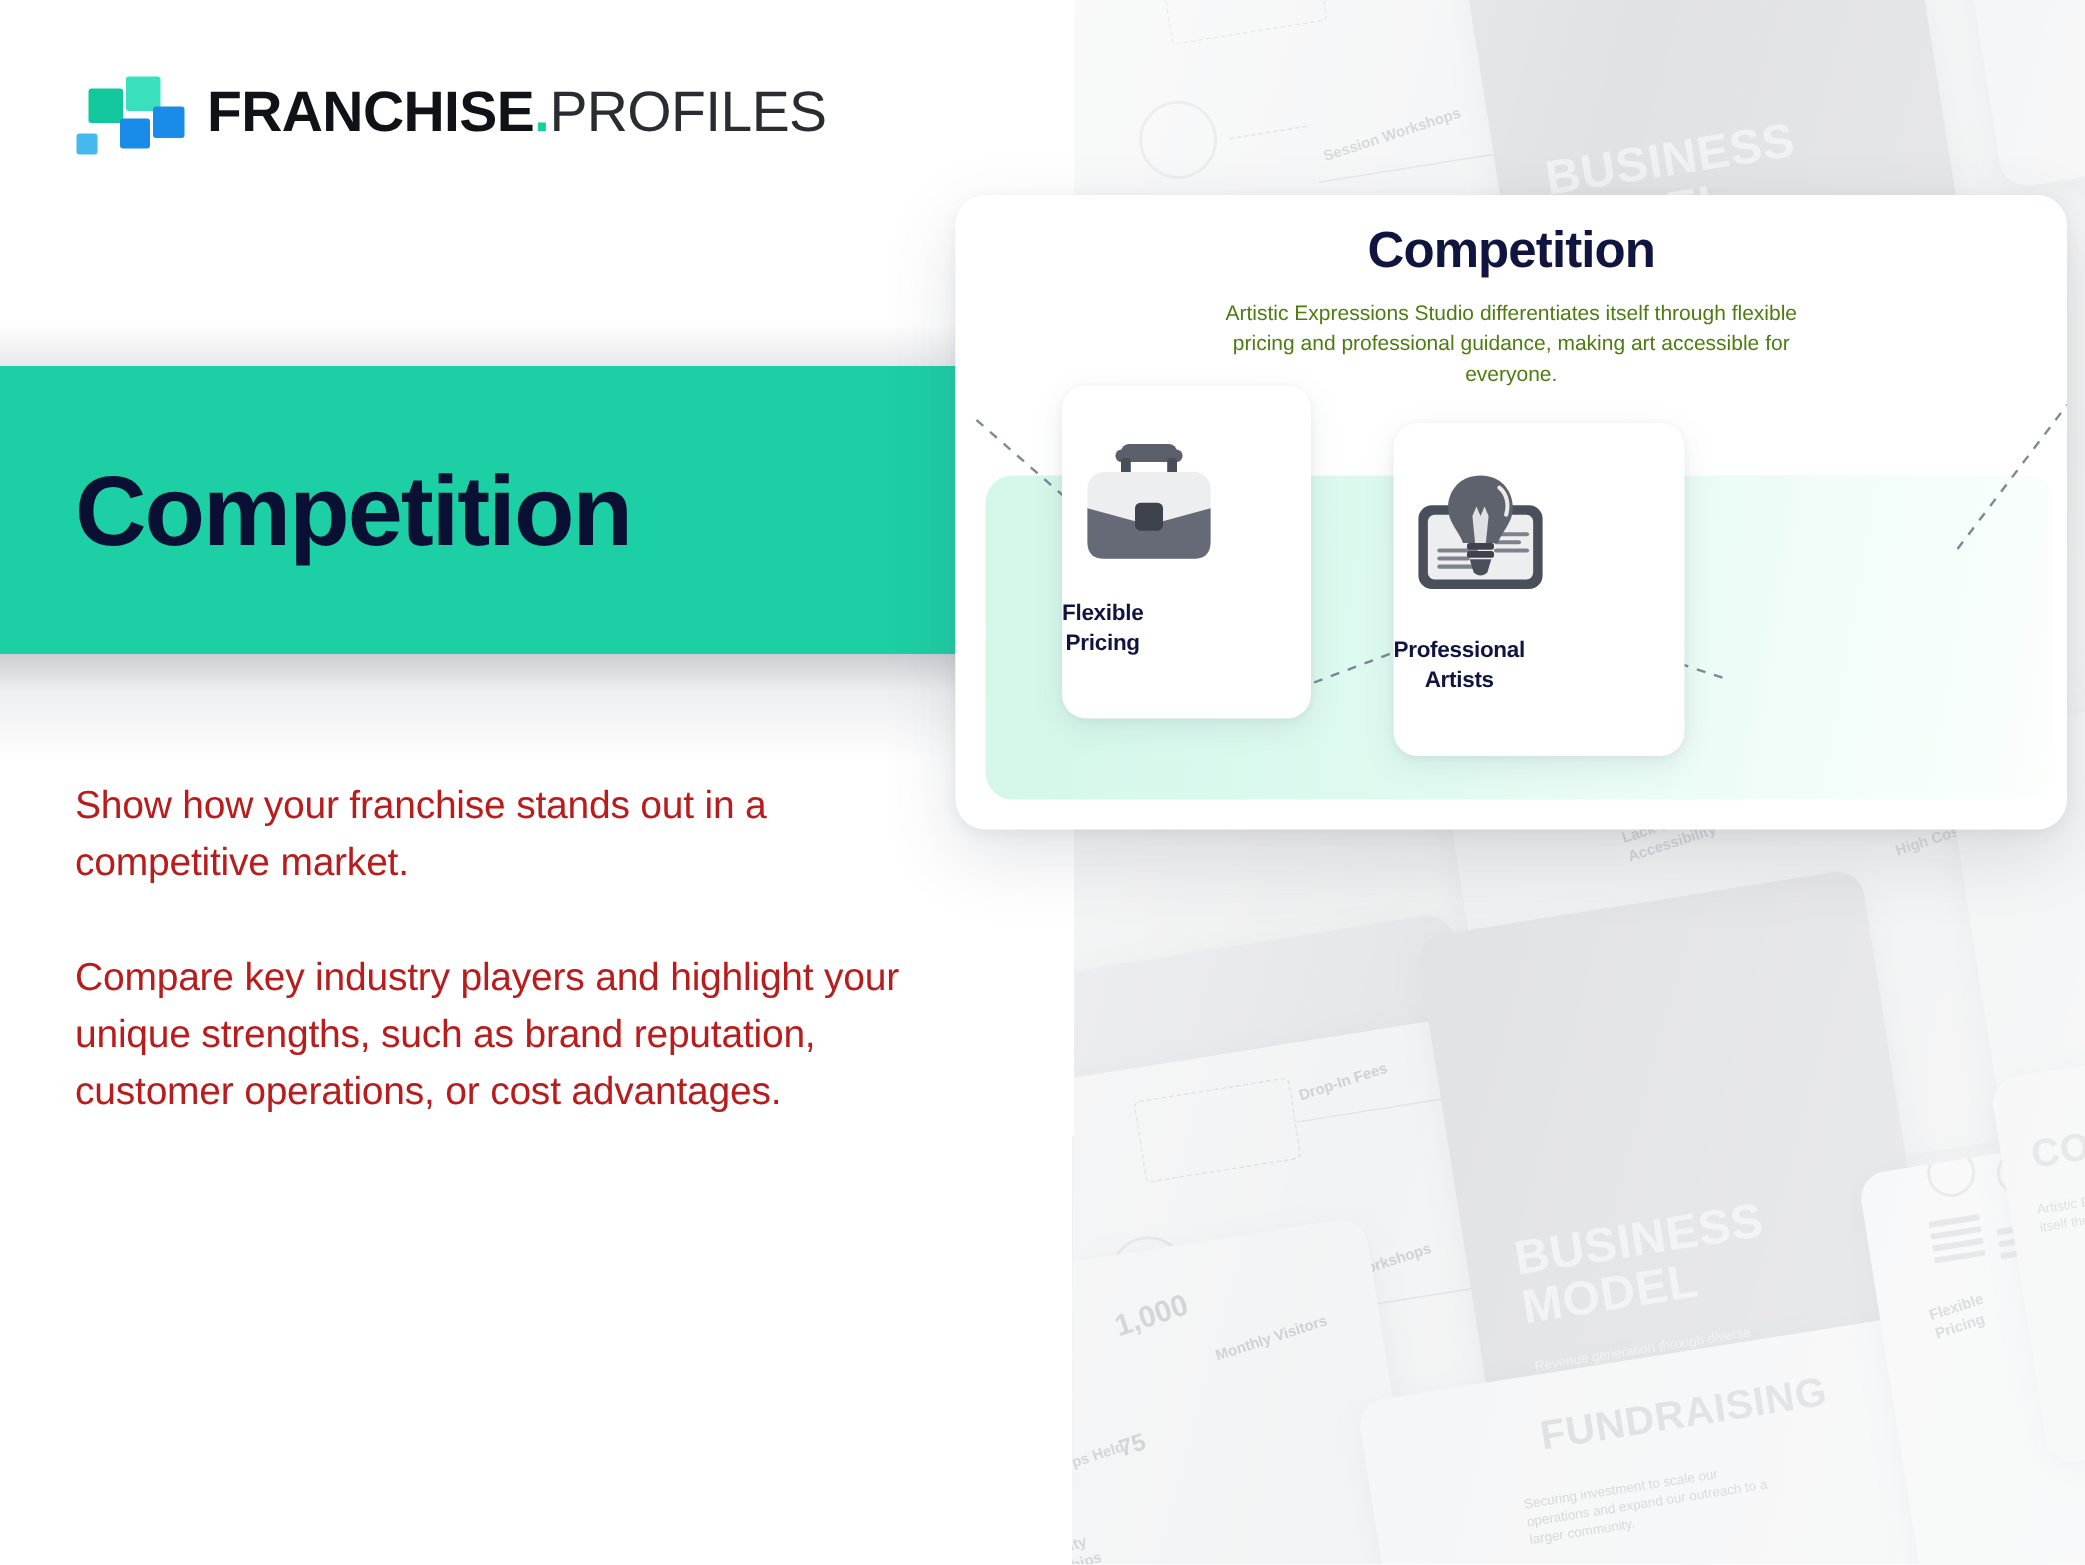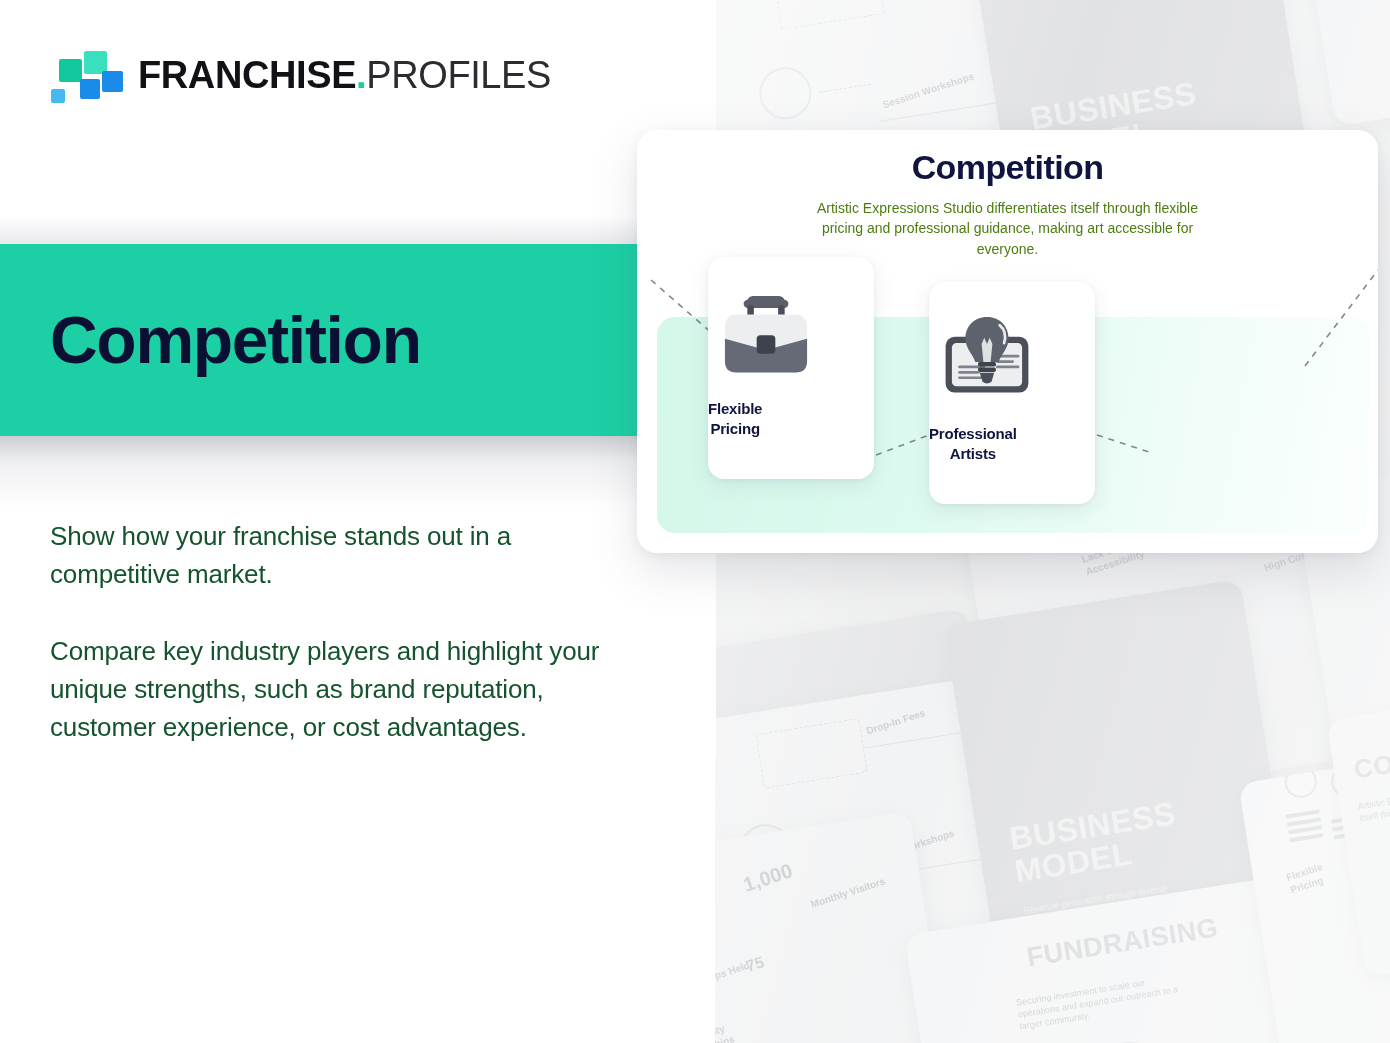--- a/index.html
+++ b/index.html
@@ -186,21 +186,21 @@
   .body-copy {
     position: absolute;
     left: 50px;
     top: 518px;
     width: 576px;
     z-index: 3;
   }
   .body-copy p {
     font-size: 26px;
     line-height: 1.45;
-    color: #14532d;
+    color: #b91c1c;
     letter-spacing: -0.15px;
   }
   .body-copy p + p { margin-top: 40px; }
 
   
   .preview-card {
     position: absolute;
     left: 637px;
     top: 130px;
     width: 741px;
@@ -259,21 +259,21 @@
     position: absolute;
     background: #ffffff;
     border-radius: 16px;
     box-shadow: 0 6px 20px rgba(95,105,125,0.13), 0 1px 4px rgba(95,105,125,0.07);
     display: flex;
     flex-direction: column;
     align-items: flex-start;
     justify-content: flex-start;
   }
   .tile-1 { left: 71px;  top: 127px; width: 166px; height: 222px; }
-  .tile-2 { left: 292px; top: 152px; width: 166px; height: 222px; }
+  .tile-2 { left: 292px; top: 152px; width: 194px; height: 222px; }
   .tile-3 { left: 513px; top: 127px; width: 166px; height: 222px; }
 
   .tile-icon {
     margin-top: 22px;
     width: 116px;
     height: 116px;
     display: flex;
     align-items: center;
     justify-content: center;
   }
@@ -407,21 +407,21 @@
     <div class="banner-shadow-top"></div>
 
     <div class="title-banner">
       <h1>Competition</h1>
     </div>
 
     <div class="banner-shadow"></div>
 
     <div class="body-copy">
       <p>Show how your franchise stands out in a competitive market.</p>
-      <p>Compare key industry players and highlight your unique strengths, such as brand reputation, customer experience, or cost advantages.</p>
+      <p>Compare key industry players and highlight your unique strengths, such as brand reputation, customer operations, or cost advantages.</p>
     </div>
 
   </div>
 
   <div class="preview-card">
 
     <div class="card-title">Competition</div>
     <div class="card-sub">Artistic Expressions Studio differentiates itself through flexible pricing and professional guidance, making art accessible for everyone.</div>
 
     <div class="mint-panel"></div>

